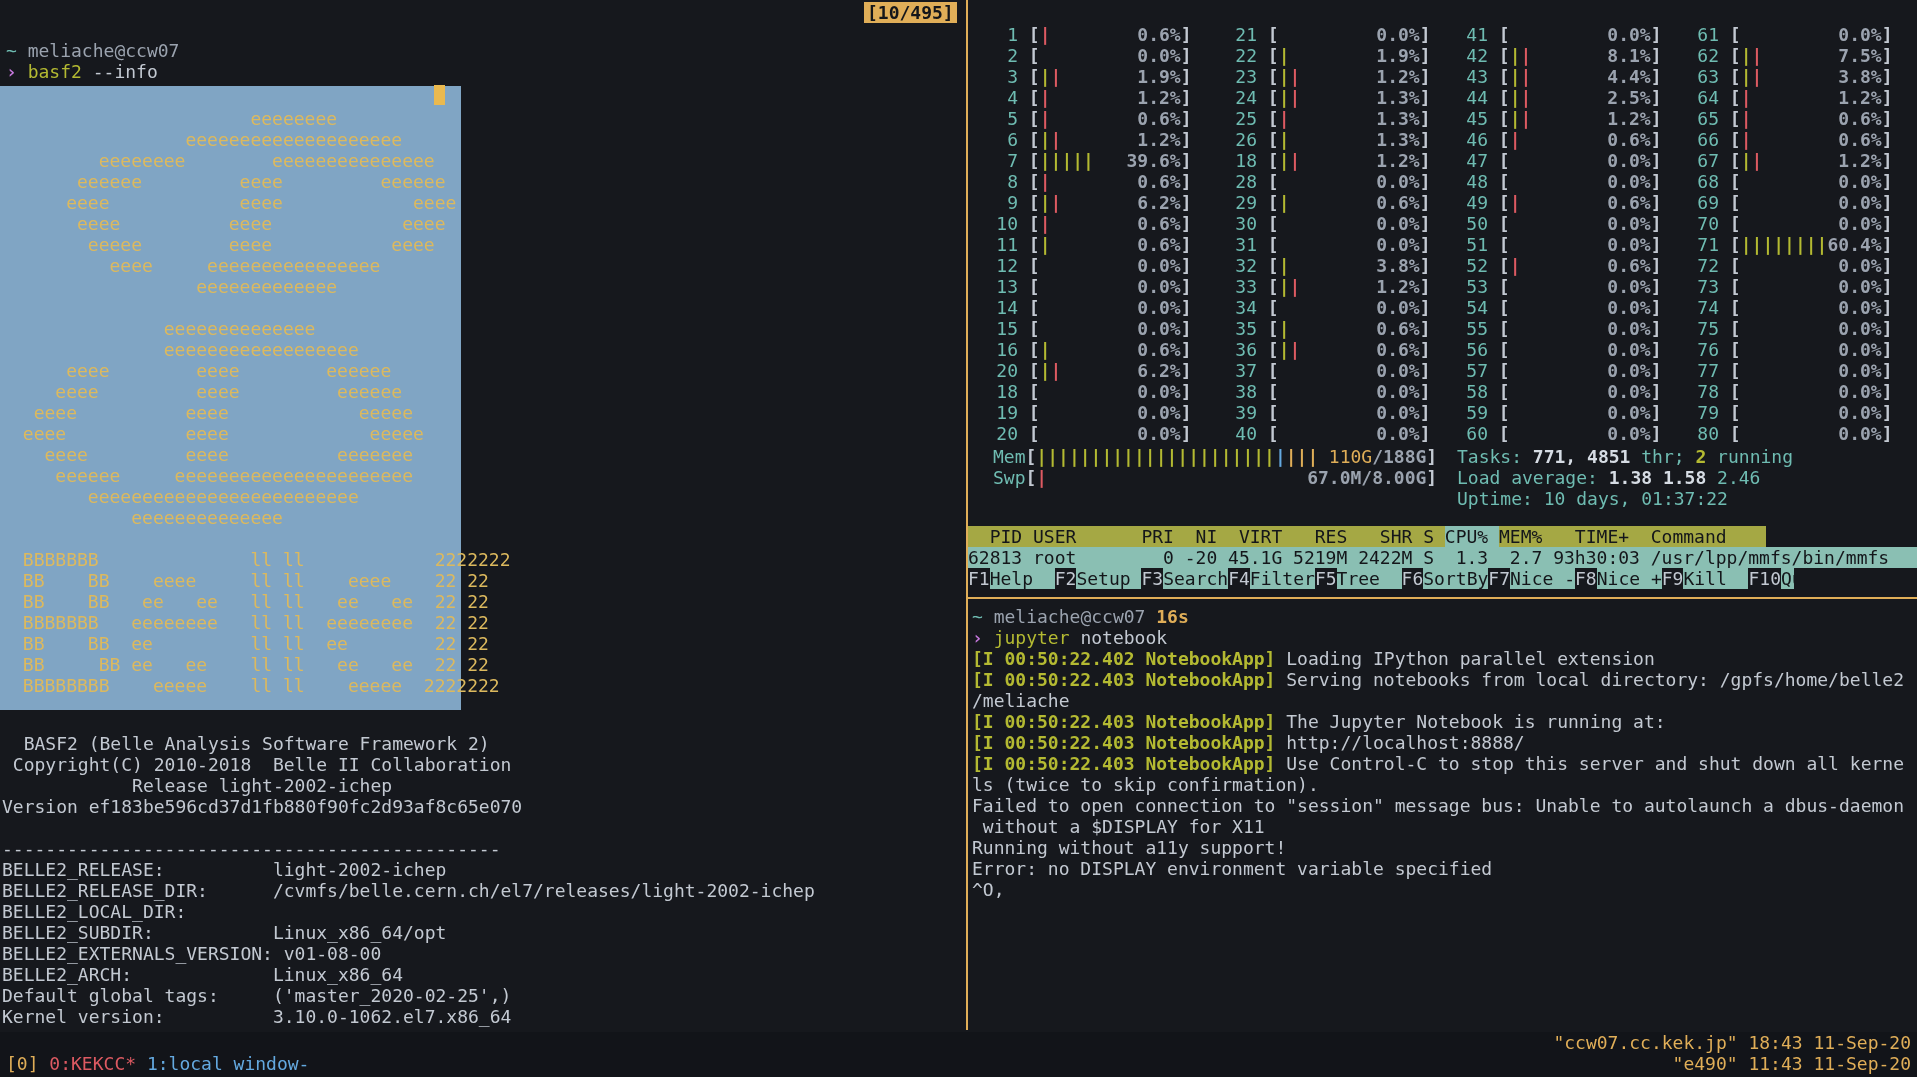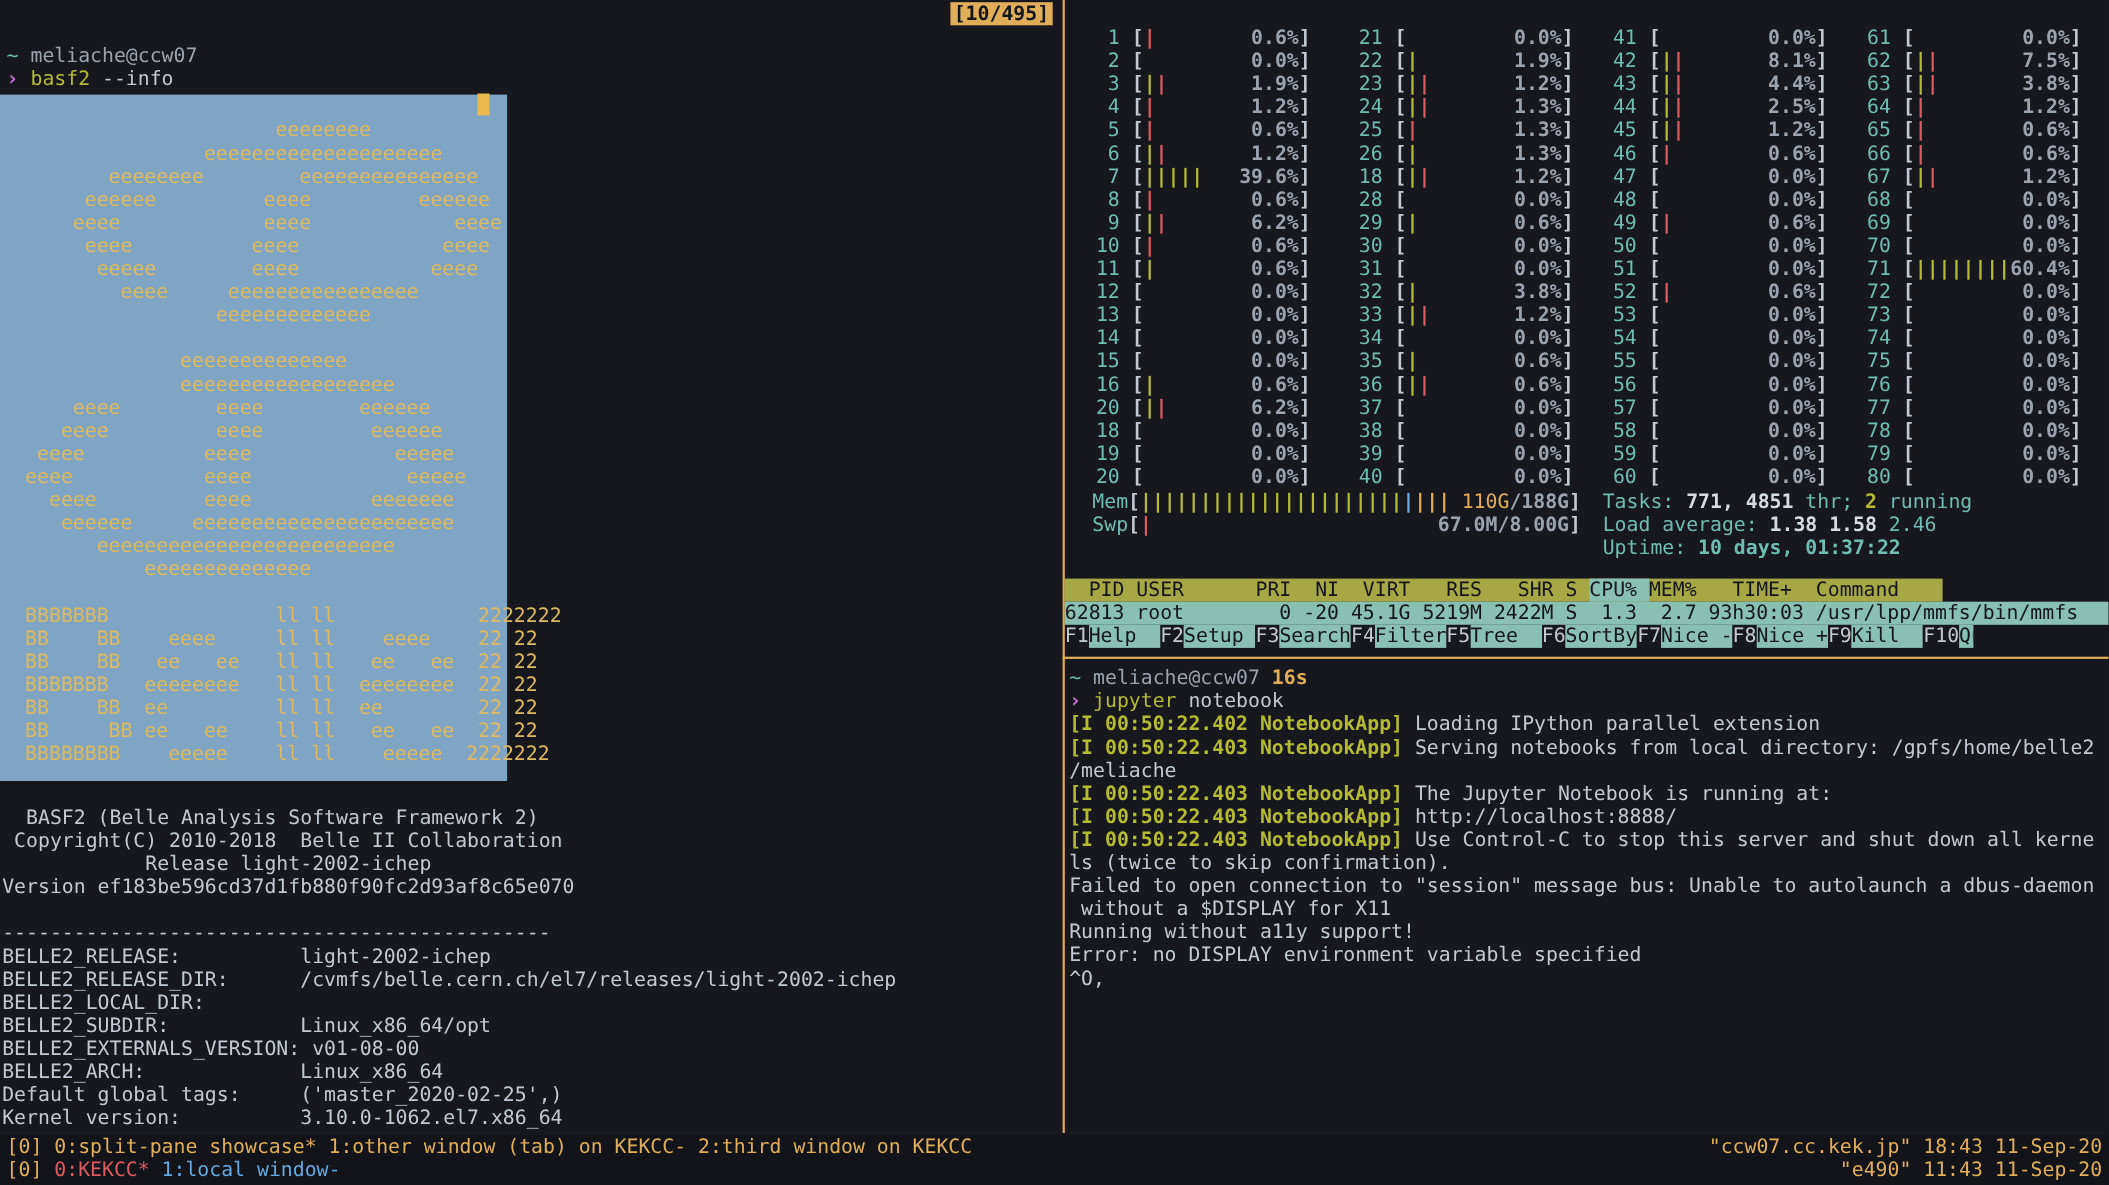--- a/index.html
+++ b/index.html
@@ -33,21 +33,21 @@
   .lb{color:var(--fg);font-weight:bold;}
   .field{display:inline-block;position:relative;width:141px;height:21px;vertical-align:top;}
   .bars{position:absolute;left:0;top:0;}
   .pct{position:absolute;right:0;top:0;color:var(--dim);font-weight:bold;}
   .bars i{font-style:normal;font-weight:bold;}
   .bg_{color:var(--green);} .br_{color:var(--red);} .bb_{color:var(--blue);} .by_{color:var(--gold);}
   .memfield{display:inline-block;position:relative;width:390px;height:21px;vertical-align:top;}
   .memval{position:absolute;right:0;top:0;}
   .tlab{color:var(--teal);margin-top:48px;}
   .tval{color:var(--hi);font-weight:bold;}
-  .tteal{color:var(--teal);font-weight:bold;}
+  .tteal{color:var(--teal);font-weight:normal;}
   .tgreen{color:var(--green);font-weight:bold;}
   
   #proc-header{position:absolute;left:968px;top:526px;width:798px;height:21px;background:var(--olive);color:var(--black);white-space:pre;}
   #proc-header .cpu-sel{background:var(--rowteal);}
   #proc-row{position:absolute;left:968px;top:547px;width:949px;height:21px;background:var(--rowteal);color:var(--black);white-space:pre;overflow:hidden;}
   #fkey-bar{position:absolute;left:968px;top:568px;width:826px;height:21px;white-space:pre;overflow:hidden;}
   .fk{color:var(--fg);background:var(--bg);}
   .fl{color:var(--black);background:var(--rowteal);}
   
   .jline{position:absolute;left:972px;white-space:pre;}
@@ -235,19 +235,18 @@
       <div class="jline" style="top: 774px;"><span class="logtxt">ls (twice to skip confirmation).</span></div>
       <div class="jline" style="top: 795px;"><span class="logtxt">Failed to open connection to "session" message bus: Unable to autolaunch a dbus-daemon</span></div>
       <div class="jline" style="top: 816px;"><span class="logtxt"> without a $DISPLAY for X11</span></div>
       <div class="jline" style="top: 837px;"><span class="logtxt">Running without a11y support!</span></div>
       <div class="jline" style="top: 858px;"><span class="logtxt">Error: no DISPLAY environment variable specified</span></div>
       <div class="jline" style="top: 879px;"><span class="logtxt">^O,</span></div>
     </div>
 </div>
 
 <div class="sbar" style="top:1032px;">
-  <span class="inner"><span class="sgold">[0] </span><span class="sgold win" id="bar1-wins"><span class="sgold win">0:split-pane showcase* </span><span class="sgold win">1:other window (tab) on KEKCC- </span><span class="sgold win">2:third window on KEKCC</span></span></span>
   <span class="right">"ccw07.cc.kek.jp" 18:43 11-Sep-20</span>
 </div>
 <div class="sbar" style="top:1053px;height:24px;">
   <span class="inner"><span class="sgold">[0] </span><span class="sred win">0:KEKCC* </span><span class="sblue win">1:local window-</span></span>
   <span class="right">"e490" 11:43 11-Sep-20</span>
 </div>
 
 </body></html>

